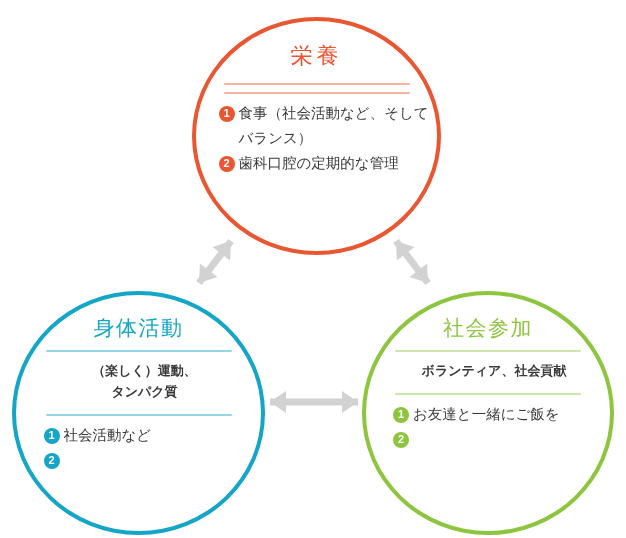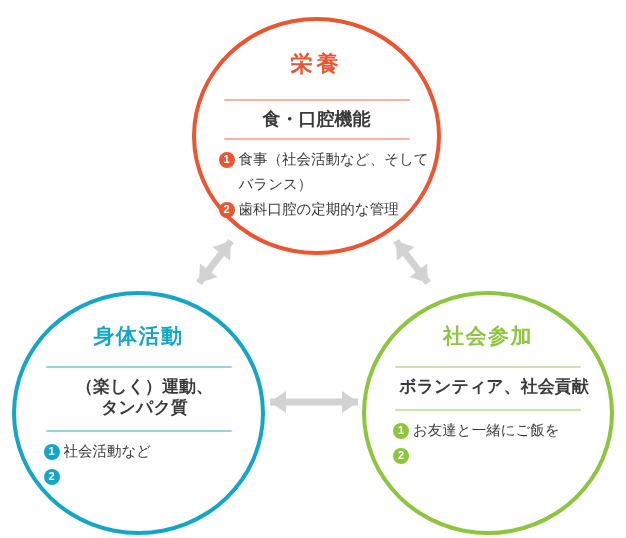--- a/index.html
+++ b/index.html
@@ -34,22 +34,22 @@
     border-radius: 50%;
     background: #ffffff;
     border: 4px solid var(--accent, #999);
     box-shadow: 0 0 0 8px #ffffff;
     z-index: 1;
     display: flex;
     flex-direction: column;
     align-items: center;
   }
   .circle-title {
-    margin: 8px;
-    font-weight: 700;
+    margin: 0;
+    font-weight: 400;
     color: var(--accent, #999);
     font-size: 21px;
     line-height: 30px;
     letter-spacing: 1.5px;
     white-space: nowrap;
   }
   .sep {
     width: 186px;
     height: 2px;
     background: var(--accent, #999);
@@ -113,21 +113,21 @@
     padding-top: 18px;
   }
   
   #c-social {
     left: 362px; top: 291px;
     width: 252px; height: 244px;
     padding-top: 18px;
   }
   #c-physical .sep-1, #c-social .sep-1 { margin-top: 7px; }
   #c-physical .circle-subtitle, #c-social .circle-subtitle {
-    margin-top: 8px; font-size: 17px; line-height: 21px; margin-left: 12px;
+    margin-top: 8px; font-size: 13px; line-height: 21px; margin-left: 12px;
   }
   #c-physical .sep-2, #c-social .sep-2 { margin-top: 12px; }
   #c-physical .list, #c-social .list { margin-top: 7px; width: 190px; }
 </style>
 </head>
 <body style="--arrow: #d2d2d2;">
 
 <div class="canvas">
 
   <svg class="arrows" width="626" height="538" viewBox="0 0 626 538" aria-hidden="true">
@@ -137,23 +137,20 @@
       </marker>
     </defs>
     <line class="arrow-line" x1="231" y1="241" x2="199" y2="283" marker-start="url(#head)" marker-end="url(#head)"></line>
     <line class="arrow-line" x1="396" y1="241" x2="428" y2="283" marker-start="url(#head)" marker-end="url(#head)"></line>
     <line class="arrow-line" x1="270" y1="402" x2="358" y2="402" marker-start="url(#head)" marker-end="url(#head)"></line>
   </svg>
 
   <section class="circle" id="c-nutrition" style="--accent: #ea5532;">
     <h2 class="circle-title">栄養</h2>
     <div class="sep sep-1"></div>
-    <div class="circle-subtitle">
-      <span class="sub-line">食・口腔機能</span>
-    </div>
     <div class="sep sep-2"></div>
     <ul class="list">
       <li class="item">
         <span class="num-badge">1</span>
         <span class="item-text">
           <span class="item-line">食事（社会活動など、そして</span>
           <span class="item-line">バランス）</span>
         </span>
       </li>
       <li class="item">

